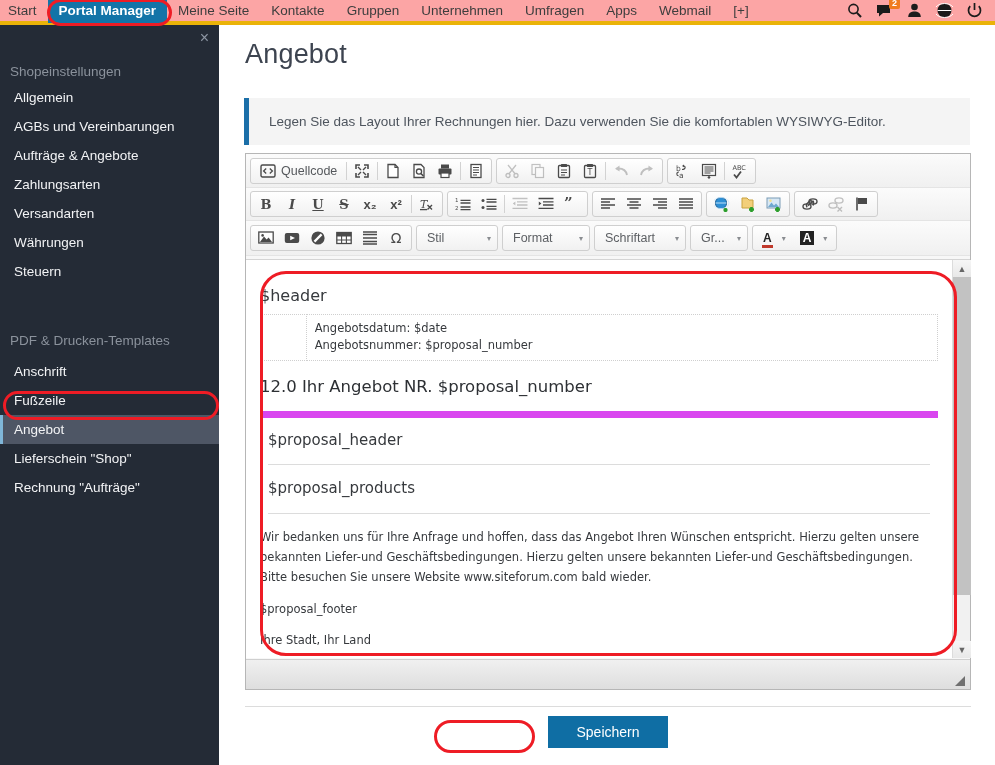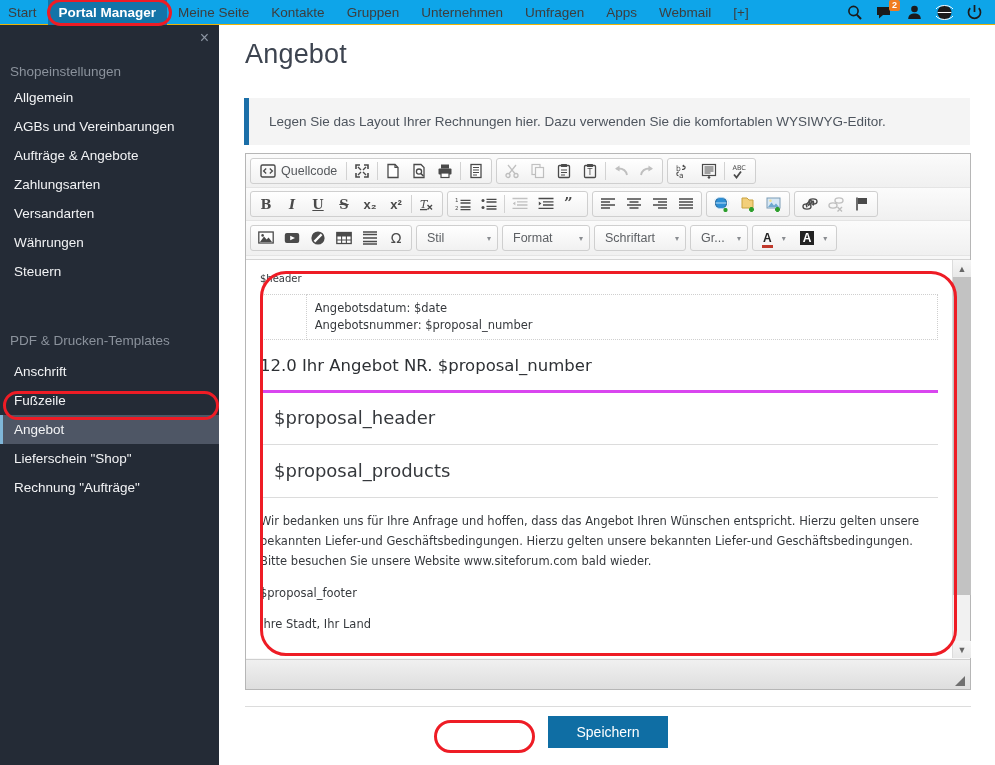--- a/index.html
+++ b/index.html
@@ -8,22 +8,22 @@
     width: 995px; height: 765px;
     font-family: "Liberation Sans", sans-serif;
     background: #ffffff;
     overflow: hidden;
     position: relative;
   }
 
   
   #topnav {
     position:absolute; left:0; top:0; width:995px; height:25px;
-    background:#0ea5e9;
-    border-bottom:1px solid #eab308;
+    background:#fca5a5;
+    border-bottom:4px solid #eab308;
     display:flex; align-items:center;
   }
   .nav-items { display:flex; align-items:center; height:25px; }
   .nav-item {
     font-size:13.5px; color:#3d3d3d; padding:0 11px; line-height:25px;
     height:25px; white-space:nowrap; cursor:pointer;
   }
   .nav-item.first { padding-left:8px; }
   .nav-item.active {
     background:#1374a8; color:#ffffff; font-weight:bold;
@@ -129,36 +129,36 @@
   #edit-area {
     position:absolute; left:0; top:105px; width:724px; height:399px;
     background:#ffffff; border-top:1px solid #d4d4d4;
     display:flex;
   }
   #doc {
     flex:1 1 auto; padding:12px 14px 0 14px; overflow:hidden;
     font-family:"DejaVu Sans", sans-serif;
     font-size:12.5px; color:#36393d; line-height:1.45;
   }
-  #doc .hdrvar { font-size:10px; margin:0 0 7px 0; }
+  #doc .hdrvar { font-size:16px; margin:12px 0 7px 0; }
   #doc table.addr {
     width:100%; border-collapse:collapse; margin-bottom:14px;
   }
   #doc table.addr td {
     border:1px dotted #cfcfcf; padding:5px 8px; vertical-align:top;
     height:34px; font-size:11.5px; line-height:1.5;
   }
   #doc h2.title {
     font-size:16.5px; font-weight:normal; color:#2d3034;
     margin:10px 0 12px 0; padding-bottom:12px;
-    border-bottom:3px solid #d946ef;
+    border-bottom:7px solid #d946ef;
   }
   #doc p.sect {
-    margin:0; padding:0 0 13px 14px; border-bottom:1px solid #dcdcdc;
-    margin-bottom:13px; font-size:18px;
+    margin:8px; padding:0 0 13px 0; border-bottom:1px solid #dcdcdc;
+    margin-bottom:13px; font-size:15px;
   }
   #doc p.para { margin:0 0 14px 0; font-size:11.5px; line-height:1.75; }
   #doc p.plain { margin:0 0 14px 0; font-size:11.5px; }
 
   #doc-scroll {
     width:18px; background:#f1f1f1; border-left:1px solid #dcdcdc;
     position:relative; flex:0 0 18px; cursor:pointer;
   }
   .sc-arrow {
     height:17px; width:18px; display:flex; align-items:center; justify-content:center;

